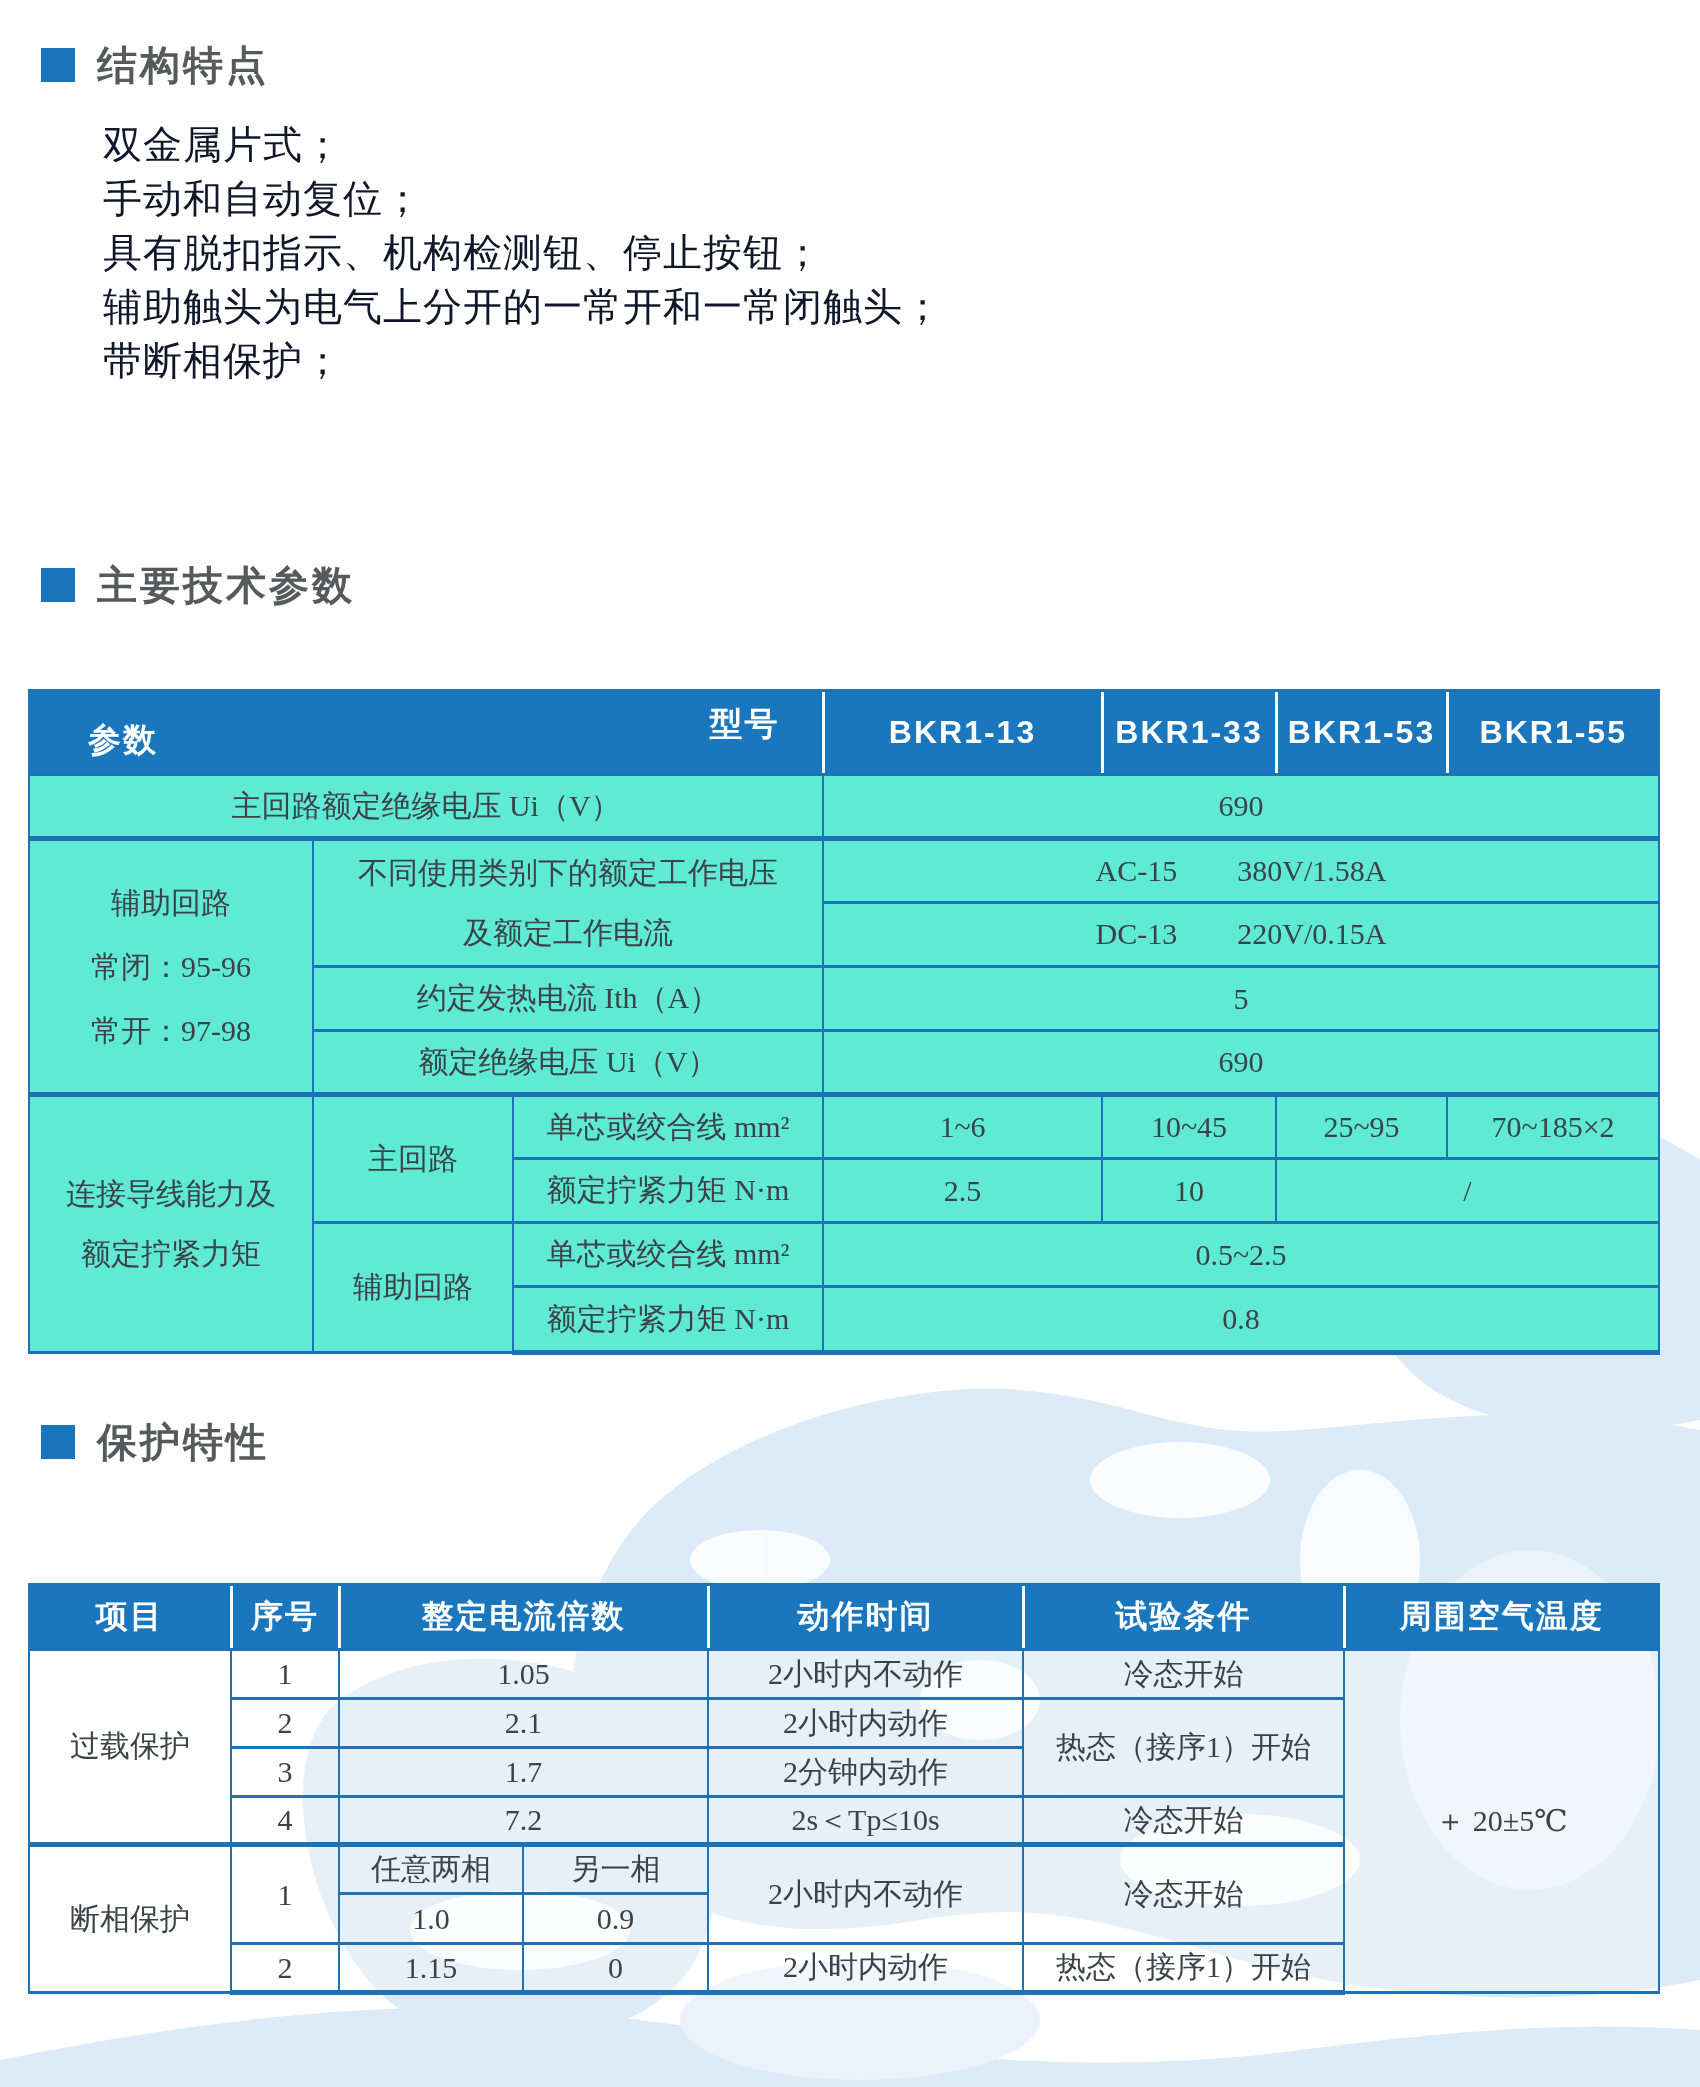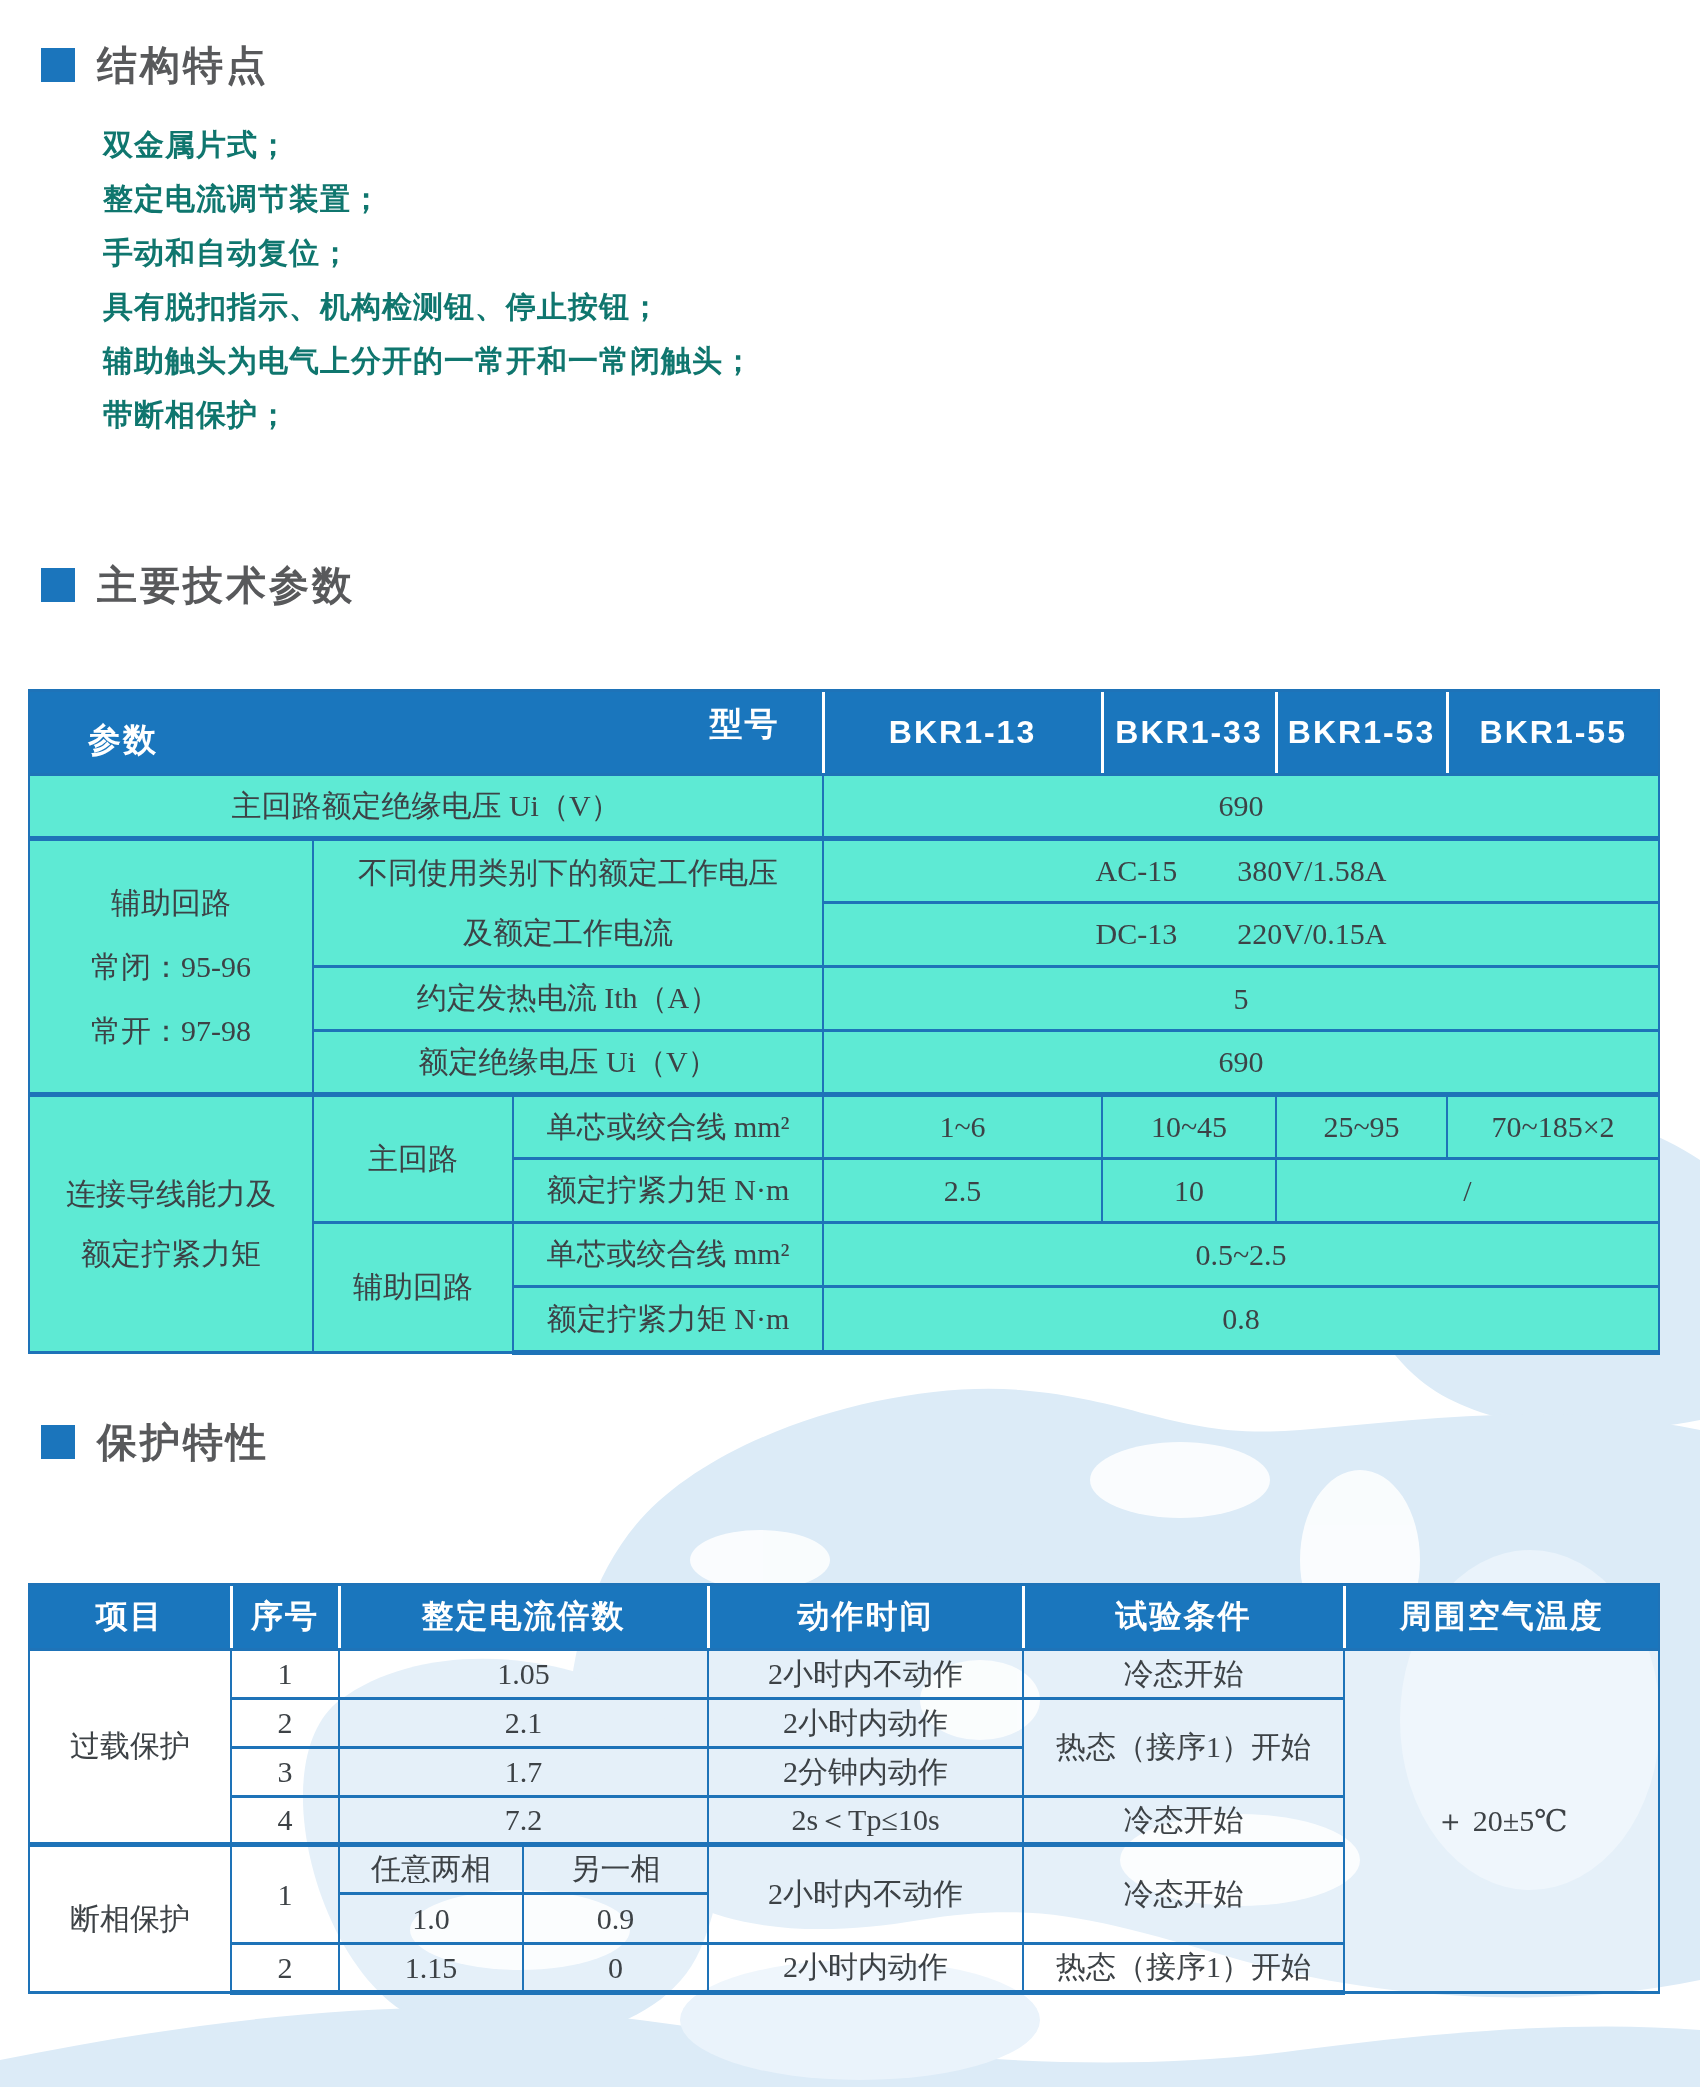--- a/index.html
+++ b/index.html
@@ -7,21 +7,21 @@
         font-family:"Liberation Sans","DejaVu Sans",sans-serif;}
   .bgmap{position:absolute;left:0;top:0;z-index:0;}
 
   
   .sec-head{position:absolute;left:41px;display:flex;align-items:center;gap:22px;z-index:2;}
   .sec-head .sq{width:34px;height:34px;background:#1b75bc;flex:0 0 auto;}
   .sec-head h2{margin:0;font-size:40px;font-weight:bold;color:#58595b;letter-spacing:3px;line-height:48px;}
 
   
   .features{position:absolute;left:103px;top:118px;z-index:2;}
-  .feat{font-size:30px;line-height:54px;color:#0f766e;letter-spacing:1px;font-weight:bold;}
+  .feat{font-size:39px;line-height:54px;color:#0f172a;letter-spacing:1px;}
 
   
   table.t{position:absolute;left:28px;border-collapse:collapse;table-layout:fixed;z-index:2;}
   table.t td{border:2px solid #1e73b8;border-top-width:3px;border-bottom-width:3px;
              text-align:center;vertical-align:middle;padding:0;color:#3d4246;
              font-family:"Liberation Serif","DejaVu Serif",serif;font-size:30px;}
   table.t1{top:689px;width:1630px;}
   table.t1 td{background:#5eead4;}
   table.t2{top:1543px;width:1630px;margin-top:40px;}
   table.t2 td{background:rgba(255,255,255,0.25);}
@@ -68,21 +68,20 @@
     </g>
   </svg>
 
   <div class="sec-head" style="top:41px">
     <span class="sq"></span>
     <h2>结构特点</h2>
   </div>
 
   <div class="features">
     <div class="feat">双金属片式；</div>
-    <div class="feat">整定电流调节装置；</div>
     <div class="feat">手动和自动复位；</div>
     <div class="feat">具有脱扣指示、机构检测钮、停止按钮；</div>
     <div class="feat">辅助触头为电气上分开的一常开和一常闭触头；</div>
     <div class="feat">带断相保护；</div>
   </div>
 
   <div class="sec-head" style="top:561px">
     <span class="sq"></span>
     <h2>主要技术参数</h2>
   </div>

